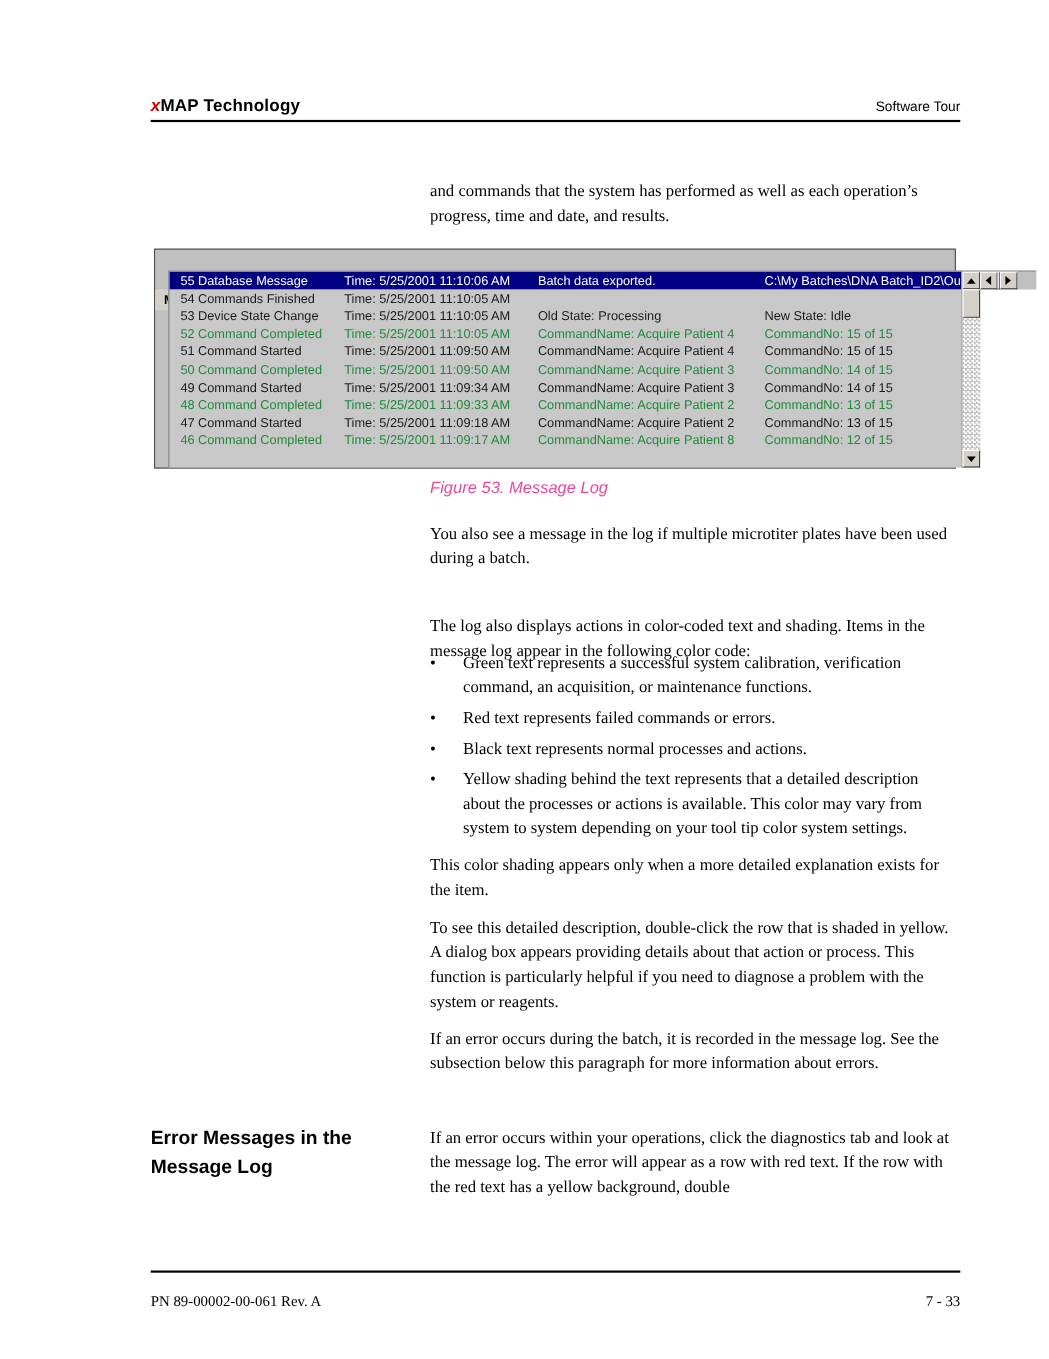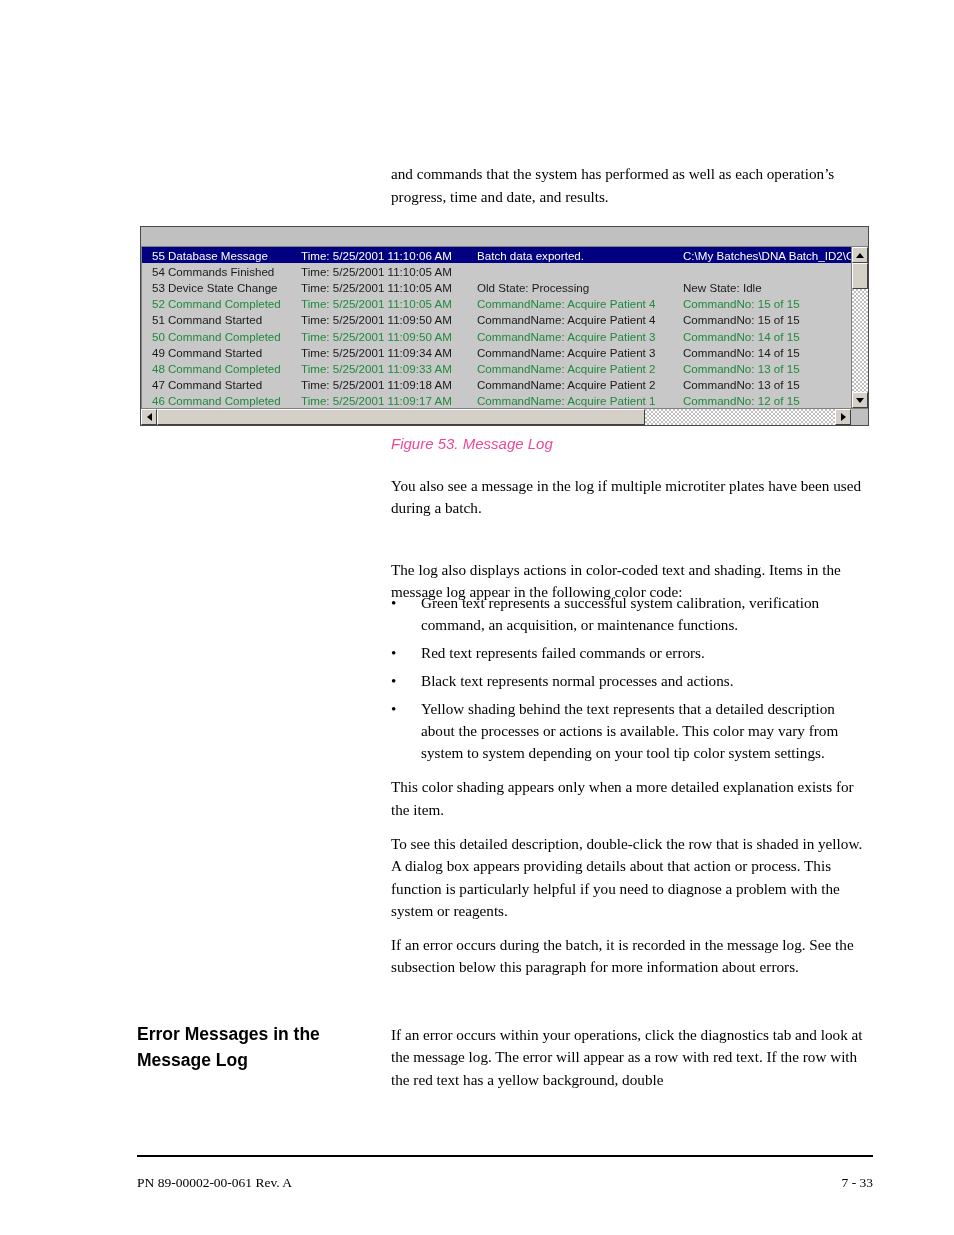--- a/index.html
+++ b/index.html
@@ -75,21 +75,21 @@
     font-size: 11.5px;
     font-weight: bold;
     color: #000;
     letter-spacing: 0.1px;
     margin-top: 36px;
   }
   .mlog-body {
     position: absolute;
     left: 0; right: 0; top: 19px; bottom: 0;
     display: flex;
-    flex-direction: column;
+    padding-left: 12px;
   }
   .mlog-listwrap {
     flex: 1 1 auto;
     display: flex;
     min-height: 0;
   }
   .mlog-list {
     flex: 1 1 auto;
     background: #c8c8c8;
     border-top: 1px solid #808080;
@@ -249,20 +249,27 @@
     display: flex;
     justify-content: space-between;
     font-size: 13.5px;
   }
 </style>
 </head>
 <body>
 
 <div class="page">
 
+  <div class="header">
+    <div class="header-row">
+      <div class="brand"><span class="x">x</span><span>MAP Technology</span></div>
+      <div class="header-right">Software Tour</div>
+    </div>
+    <div class="header-rule"></div>
+  </div>
 
   <div class="intro-para">and commands that the system has performed as well as each operation’s progress, time and date, and results.</div>
 
   <div class="figure">
     <div class="mlog-titlebar">Message Log</div>
     <div class="mlog-body">
       <div class="mlog-listwrap">
         <div class="mlog-list" id="mlog-list">
             <div class="mlog-row selected">
               <div class="c-id">55</div>
@@ -324,21 +331,21 @@
               <div class="c-id">47</div>
               <div class="c-event">Command Started</div>
               <div class="c-time">Time: 5/25/2001 11:09:18 AM</div>
               <div class="c-detail">CommandName: Acquire Patient 2</div>
               <div class="c-extra">CommandNo: 13 of 15</div>
             </div>
             <div class="mlog-row green">
               <div class="c-id">46</div>
               <div class="c-event">Command Completed</div>
               <div class="c-time">Time: 5/25/2001 11:09:17 AM</div>
-              <div class="c-detail">CommandName: Acquire Patient 1</div>
+              <div class="c-detail">CommandName: Acquire Patient 8</div>
               <div class="c-extra">CommandNo: 12 of 15</div>
             </div>
           </div>
         <div class="vscroll">
           <div class="sb-btn">
               <span class="sb-arrow up"></span>
             </div>
           <div class="sb-thumb-v"></div>
           <div class="sb-track"></div>
           <div class="sb-btn">

